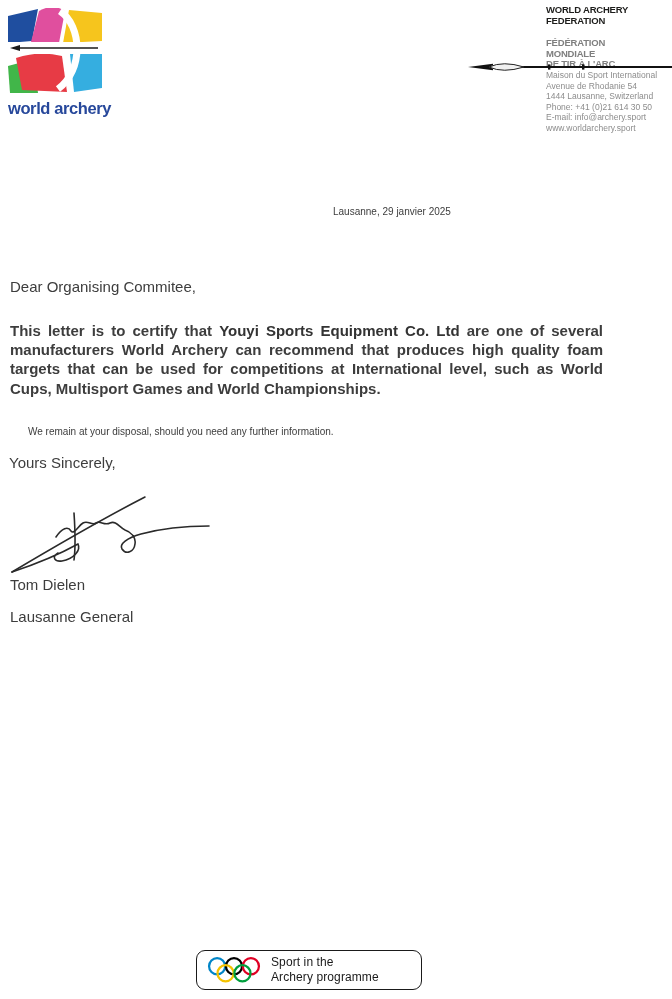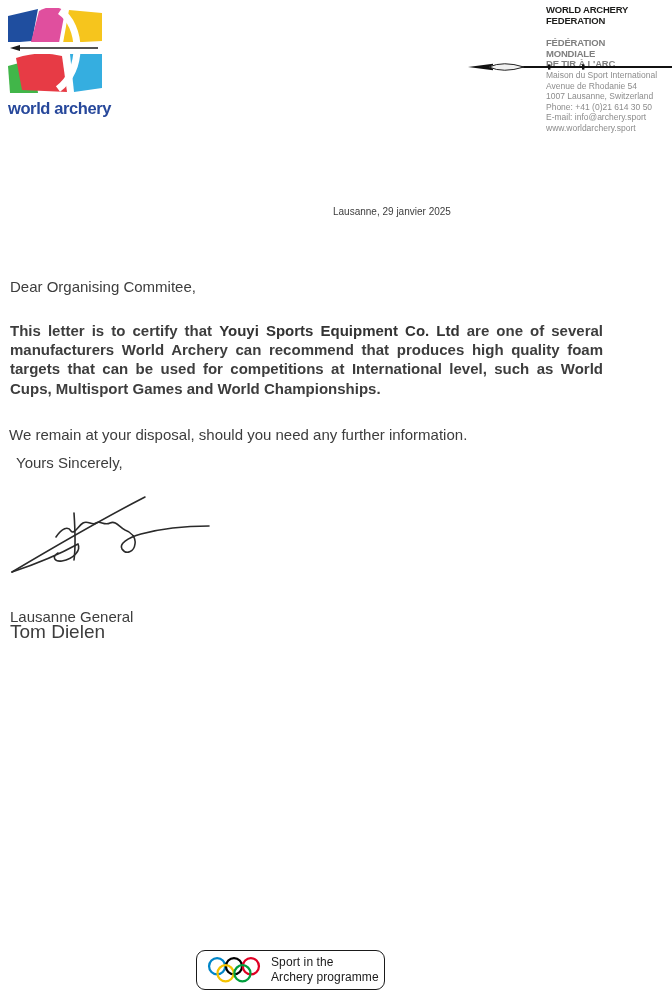--- a/index.html
+++ b/index.html
@@ -37,29 +37,29 @@
 
   
   .dateline{left:333px;top:206px;font-size:10px;}
   .salutation{left:10px;top:278px;font-size:15px;}
   .para1{
     left:10px;top:321px;width:593px;font-size:15px;line-height:19.2px;
     text-align:justify;
     font-weight:bold;
   }
   .para1 b{color:#333333;}
-  .para2{left:9px;top:426px;font-size:15px;}
-  .closing{left:16px;top:454px;font-size:15px;}
+  .para2{left:28px;top:426px;font-size:10px;}
+  .closing{left:9px;top:454px;font-size:15px;}
   .signature{left:4px;top:486px;}
-  .signer-name{left:10px;top:621px;font-size:19px;}
+  .signer-name{left:10px;top:576px;font-size:15px;}
   .signer-title{left:10px;top:608px;font-size:15px;}
 
   
   .badge{
-    left:196px;top:950px;width:189px;height:40px;
+    left:196px;top:950px;width:226px;height:40px;
     border:1.5px solid #1a1a1a;border-radius:9px;background:#ffffff;
     display:flex;align-items:center;box-sizing:border-box;
   }
   .badge-rings{margin-left:9px;flex:0 0 auto;}
   .badge-text{
     margin-left:9px;font-size:12px;line-height:15px;color:#1a1a1a;
     letter-spacing:0.1px;
   }
 </style>
 </head>
@@ -99,21 +99,21 @@
   <line x1="50" y1="9" x2="232" y2="9" stroke="#111111" stroke-width="2"></line>
   <polygon points="28,9 53,5.8 53,12.2" fill="#111111"></polygon>
   <path d="M49,9 Q63,2.5 84,9 Q63,15.5 49,9 Z" fill="#f1f1f1" stroke="#222222" stroke-width="1"></path>
   <rect x="108" y="6.4" width="2.4" height="5.2" fill="#111111"></rect>
   <rect x="142" y="6.4" width="2.4" height="5.2" fill="#111111"></rect>
 </svg>
 
 <div class="abs address-block">
   <div class="address-line">Maison du Sport International</div>
   <div class="address-line">Avenue de Rhodanie 54</div>
-  <div class="address-line">1007 Lausanne, Switzerland</div>
+  <div class="address-line">1444 Lausanne, Switzerland</div>
   <div class="address-line">Phone: +41 (0)21 614 30 50</div>
   <div class="address-line">E-mail: info@archery.sport</div>
   <div class="address-line">www.worldarchery.sport</div>
 </div>
 
 <div class="abs dateline">Lausanne, 29 janvier 2025</div>
 
 <div class="abs salutation">Dear Organising Commitee,</div>
 
 <div class="abs para1"><span>This letter is to certify that </span><b>Youyi Sports Equipment Co. Ltd</b><span> are one of several manufacturers World Archery can recommend that produces high quality foam targets that can be used for competitions at International level, such as World Cups, Multisport Games and World Championships.</span></div>

